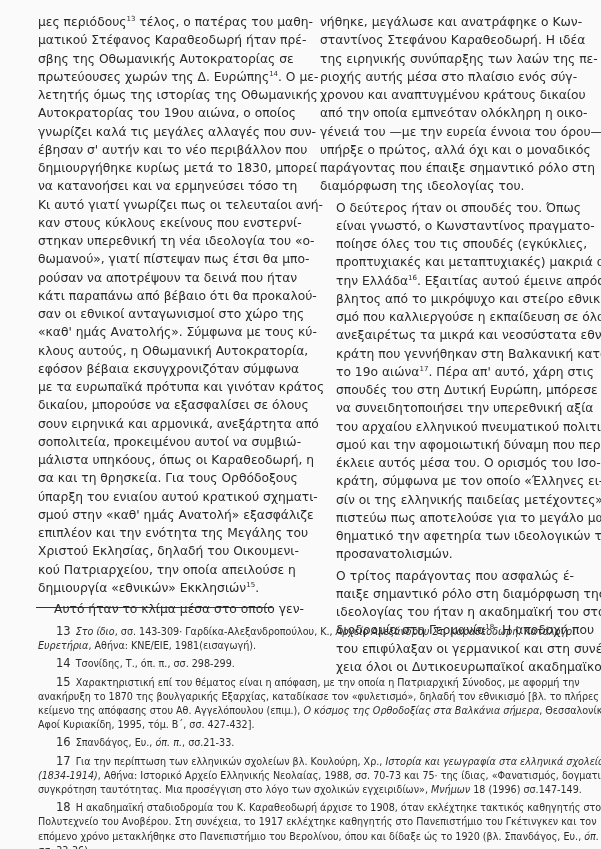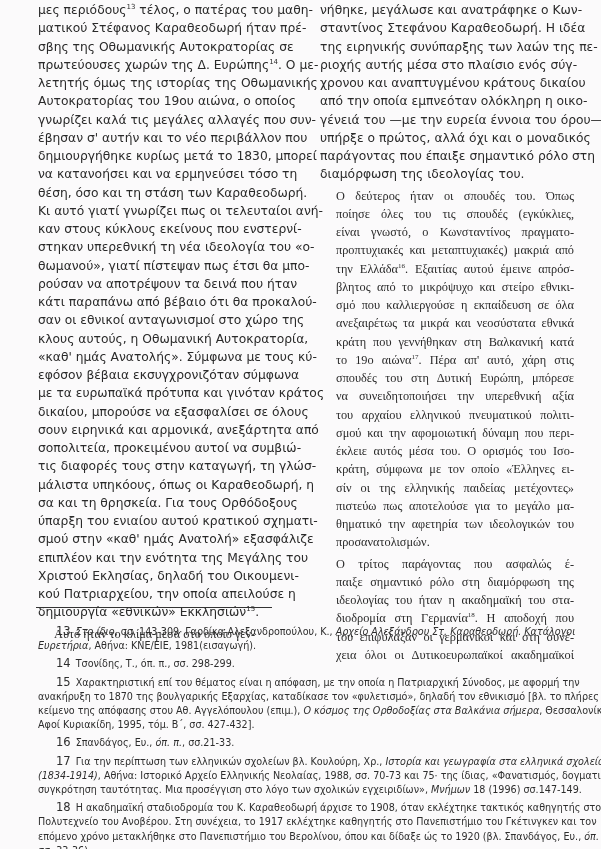--- a/index.html
+++ b/index.html
@@ -12,28 +12,28 @@
   }
   .page {
     position: absolute; left: 0; top: 0; width: 601px; height: 849px;
     background-image: radial-gradient(#ece6ec 0.6px, transparent 0.7px);
     background-size: 4px 4px;
   }
   .columns {
     position: absolute; left: 38px; top: 1px; width: 536px; height: 575px;
   }
   .col {
-    position: absolute; top: 0; width: 254px;
+    position: absolute; top: 12px; width: 254px;
     font-size: 12.3px; line-height: 18.25px;
     text-align: justify;
   }
   .col.left { left: 0; }
   .col.right { left: 282px; }
   .col p { margin: 0; }
-  .col p.indent { text-indent: 16px; margin-top: 3px; font-family: Liberation Serif, serif; }
+  .col p.indent { text-indent: 16px; margin-top: 3px; }
   .line { display: block; white-space: nowrap; text-align-last: justify; text-align: justify; }
   .line.last { text-align-last: left; }
   sup { font-size: 7px; line-height: 0; vertical-align: 5px; }
   .rule {
     position: absolute; left: 36px; top: 607px; width: 236px; height: 0;
     border-top: 1px solid #333;
   }
   .footnotes {
     position: absolute; left: 38px; top: 624px; width: 536px;
     font-size: 9.6px; line-height: 14.2px; color: #2d2d2d;
@@ -54,36 +54,34 @@
           <span class="line"><span>μες περιόδους</span><sup>13</sup><span> τέλος, ο πατέρας του μαθη-</span></span>
           <span class="line">ματικού Στέφανος Καραθεοδωρή ήταν πρέ-</span>
           <span class="line">σβης της Οθωμανικής Αυτοκρατορίας σε</span>
           <span class="line"><span>πρωτεύουσες χωρών της Δ. Ευρώπης</span><sup>14</sup><span>. Ο με-</span></span>
           <span class="line">λετητής όμως της ιστορίας της Οθωμανικής</span>
           <span class="line">Αυτοκρατορίας του 19ου αιώνα, ο οποίος</span>
           <span class="line">γνωρίζει καλά τις μεγάλες αλλαγές που συν-</span>
           <span class="line">έβησαν σ' αυτήν και το νέο περιβάλλον που</span>
           <span class="line">δημιουργήθηκε κυρίως μετά το 1830, μπορεί</span>
           <span class="line">να κατανοήσει και να ερμηνεύσει τόσο τη</span>
-          <span class="line">θέση, όσο και τη στάση των Καραθεοδωρή.</span>
           <span class="line">Κι αυτό γιατί γνωρίζει πως οι τελευταίοι ανή-</span>
           <span class="line">καν στους κύκλους εκείνους που ενστερνί-</span>
           <span class="line">στηκαν υπερεθνική τη νέα ιδεολογία του «ο-</span>
           <span class="line">θωμανού», γιατί πίστεψαν πως έτσι θα μπο-</span>
           <span class="line">ρούσαν να αποτρέψουν τα δεινά που ήταν</span>
           <span class="line">κάτι παραπάνω από βέβαιο ότι θα προκαλού-</span>
           <span class="line">σαν οι εθνικοί ανταγωνισμοί στο χώρο της</span>
+          <span class="line">«καθ' ημάς Ανατολής». Σύμφωνα με τους κύ-</span>
           <span class="line">κλους αυτούς, η Οθωμανική Αυτοκρατορία,</span>
-          <span class="line">«καθ' ημάς Ανατολής». Σύμφωνα με τους κύ-</span>
           <span class="line">εφόσον βέβαια εκσυγχρονιζόταν σύμφωνα</span>
           <span class="line">με τα ευρωπαϊκά πρότυπα και γινόταν κράτος</span>
           <span class="line">δικαίου, μπορούσε να εξασφαλίσει σε όλους</span>
           <span class="line">σουν ειρηνικά και αρμονικά, ανεξάρτητα από</span>
           <span class="line">σοπολιτεία, προκειμένου αυτοί να συμβιώ-</span>
-          <span class="line">τις διαφορές τους στην καταγωγή, τη γλώσ-</span>
           <span class="line">μάλιστα υπηκόους, όπως οι Καραθεοδωρή, η</span>
           <span class="line">σα και τη θρησκεία. Για τους Ορθόδοξους</span>
           <span class="line">ύπαρξη του ενιαίου αυτού κρατικού σχηματι-</span>
           <span class="line">σμού στην «καθ' ημάς Ανατολή» εξασφάλιζε</span>
           <span class="line">επιπλέον και την ενότητα της Μεγάλης του</span>
           <span class="line">Χριστού Εκλησίας, δηλαδή του Οικουμενι-</span>
           <span class="line">κού Πατριαρχείου, την οποία απειλούσε η</span>
           <span class="line last"><span>δημιουργία «εθνικών» Εκκλησιών</span><sup>15</sup><span>.</span></span>
         </p>
         <p class="indent">
@@ -98,22 +96,22 @@
           <span class="line">ριοχής αυτής μέσα στο πλαίσιο ενός σύγ-</span>
           <span class="line">χρονου και αναπτυγμένου κράτους δικαίου</span>
           <span class="line">από την οποία εμπνεόταν ολόκληρη η οικο-</span>
           <span class="line">γένειά του —με την ευρεία έννοια του όρου—</span>
           <span class="line">υπήρξε ο πρώτος, αλλά όχι και ο μοναδικός</span>
           <span class="line">παράγοντας που έπαιξε σημαντικό ρόλο στη</span>
           <span class="line last">διαμόρφωση της ιδεολογίας του.</span>
         </p>
         <p class="indent">
           <span class="line">Ο δεύτερος ήταν οι σπουδές του. Όπως</span>
+          <span class="line">είναι γνωστό, ο Κωνσταντίνος πραγματο-</span>
           <span class="line">ποίησε όλες του τις σπουδές (εγκύκλιες,</span>
-          <span class="line">είναι γνωστό, ο Κωνσταντίνος πραγματο-</span>
           <span class="line">προπτυχιακές και μεταπτυχιακές) μακριά από</span>
           <span class="line"><span>την Ελλάδα</span><sup>16</sup><span>. Εξαιτίας αυτού έμεινε απρόσ-</span></span>
           <span class="line">βλητος από το μικρόψυχο και στείρο εθνικι-</span>
           <span class="line">σμό που καλλιεργούσε η εκπαίδευση σε όλα</span>
           <span class="line">ανεξαιρέτως τα μικρά και νεοσύστατα εθνικά</span>
           <span class="line">κράτη που γεννήθηκαν στη Βαλκανική κατά</span>
           <span class="line"><span>το 19ο αιώνα</span><sup>17</sup><span>. Πέρα απ' αυτό, χάρη στις</span></span>
           <span class="line">σπουδές του στη Δυτική Ευρώπη, μπόρεσε</span>
           <span class="line">να συνειδητοποιήσει την υπερεθνική αξία</span>
           <span class="line">του αρχαίου ελληνικού πνευματικού πολιτι-</span>

